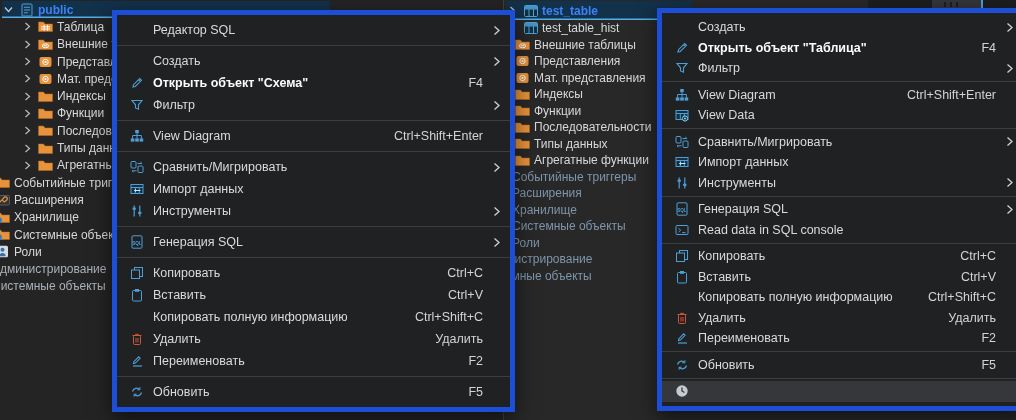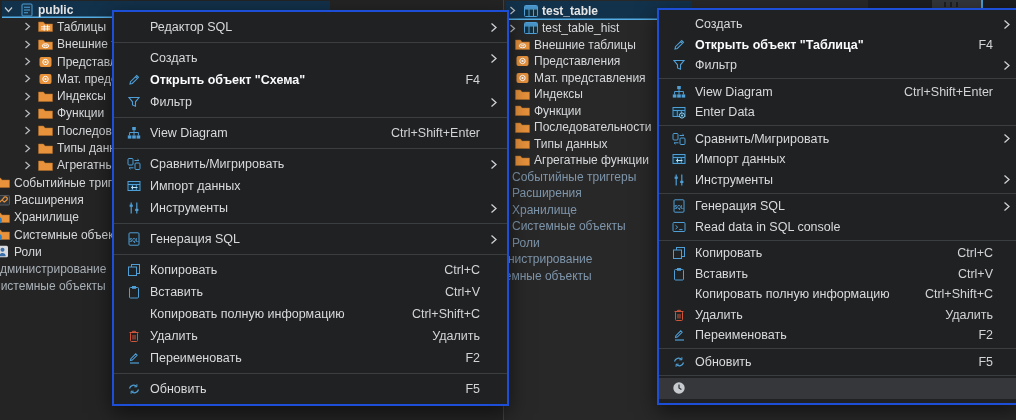--- a/index.html
+++ b/index.html
@@ -13,24 +13,24 @@
   .winfrag .caret{position:absolute;left:113px;top:0;width:2px;height:9px;background:#4f9fd6}
   .tree{position:absolute;z-index:1;font-size:12px}
   #left-tree{left:0;top:1px;width:330px}
   #middle-tree{left:460px;top:1px;width:232px}
   .tree-row{display:flex;align-items:stretch;white-space:nowrap}
   .row-inner{display:flex;align-items:center;gap:3px;flex:1;height:100%}
   .tree-row.sel .row-inner{background:#12314a;box-shadow:inset 0 -1.5px 0 #54ade4}
   .chev{width:13px;display:flex;justify-content:center;align-items:center;flex:none}
   .ticon{width:17px;height:14px;display:flex;justify-content:center;align-items:center;flex:none}
   .tlabel{padding-right:6px;color:#d6d8da}
-  .tlabel.b{font-weight:bold;color:#e5e5e5}
+  .tlabel.b{font-weight:bold;color:#3b82f6}
   .tlabel.dim{color:#7e95aa}
   .tlabel.gray{color:#a9b1b7}
-  .menu{position:absolute;background:#1f2123;border:2px solid #1d4ed8;box-shadow:0 7px 20px rgba(0,0,0,.55);
+  .menu{position:absolute;background:#1f2123;border:5px solid #1d4ed8;box-shadow:0 7px 20px rgba(0,0,0,.55);
         padding:4px 0;font-size:12.5px;z-index:5}
   #left-menu{left:112px;top:10px;width:393px}
   #right-menu{left:657px;top:8px;width:359px;z-index:6}
   .menu-item{display:flex;align-items:center;padding:0 8px 0 10px;gap:7px}
   #left-menu .menu-item{height:22px}
   #right-menu .menu-item{height:20.5px;padding-right:6px}
   .menu-sep{height:1px;background:#3b3e41}
   #left-menu .menu-sep{margin:4px 0}
   #right-menu .menu-sep{margin:2.5px 0}
   .mi{width:19px;display:flex;justify-content:center;align-items:center;flex:none}
@@ -77,21 +77,21 @@
           <svg width="9" height="9" viewBox="0 0 9 9">
             <path d="M2.5 1l4 3.5-4 3.5" fill="none" stroke="#b9bdc1" stroke-width="1.2"></path>
           </svg>
         </span>
         <span class="ticon">
           <svg width="15" height="13" viewBox="0 0 15 13">
             <path d="M0.5 2h5l1.5 2h7.5v7.5H0.5z" fill="#e8923c" stroke="#b36f25" stroke-width=".5"></path>
             <path d="M3 6.8h9M3 9h9M6.2 4.8v6M9.5 4.8v6" stroke="#fff" stroke-width=".9" fill="none"></path>
           </svg>
         </span>
-        <span class="tlabel">Таблицы</span>
+        <span class="tlabel">Таблица</span>
       </span>
     </div>
     <div class="tree-row" style="height: 17.3px;">
       <span class="row-inner" style="margin-left: 21px;">
         <span class="chev">
           <svg width="9" height="9" viewBox="0 0 9 9">
             <path d="M2.5 1l4 3.5-4 3.5" fill="none" stroke="#b9bdc1" stroke-width="1.2"></path>
           </svg>
         </span>
         <span class="ticon">
@@ -701,21 +701,21 @@
     </div>
     <div class="menu-item">
       <span class="mi">
         <svg width="14" height="14" viewBox="0 0 14 14">
           <rect x="1" y="2.5" width="12" height="9" fill="#15303f" stroke="#4f9fd6"></rect>
           <path d="M1 5.5h12M5.3 5.5v6M9.3 5.5v6" stroke="#4f9fd6" fill="none"></path>
           <circle cx="10" cy="10.5" r="2.6" fill="#15303f" stroke="#8fd0f0"></circle>
           <circle cx="10" cy="10.5" r="1" fill="#8fd0f0"></circle>
         </svg>
       </span>
-      <span class="ml">Enter Data</span>
+      <span class="ml">View Data</span>
       <span class="ma"></span>
     </div>
     <div class="menu-sep"></div>
     <div class="menu-item">
       <span class="mi">
         <svg width="14" height="14" viewBox="0 0 14 14">
           <rect x="1" y="1.5" width="5" height="6.5" rx="1" fill="none" stroke="#4f9fd6"></rect>
           <rect x="8" y="6" width="5" height="6.5" rx="1" fill="none" stroke="#4f9fd6"></rect>
           <path d="M7.5 3.5h4.5l-1.5-1.3M6.5 10.8H2l1.5 1.3" stroke="#4f9fd6" fill="none"></path>
         </svg>

